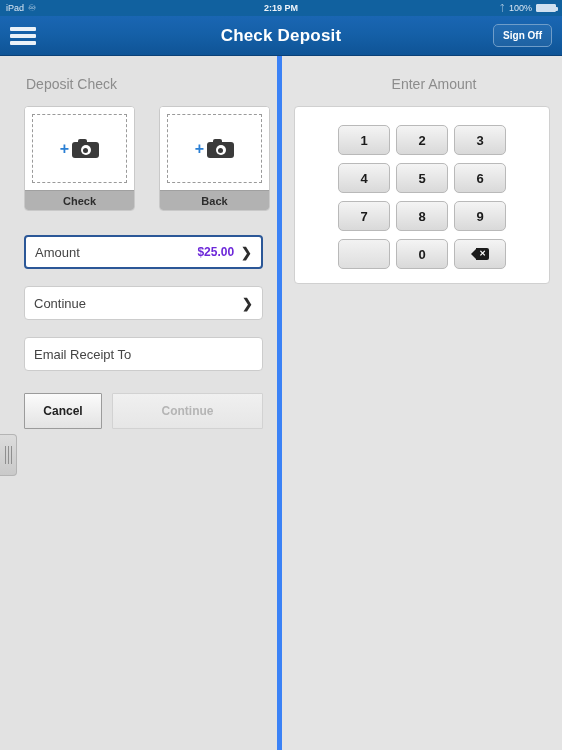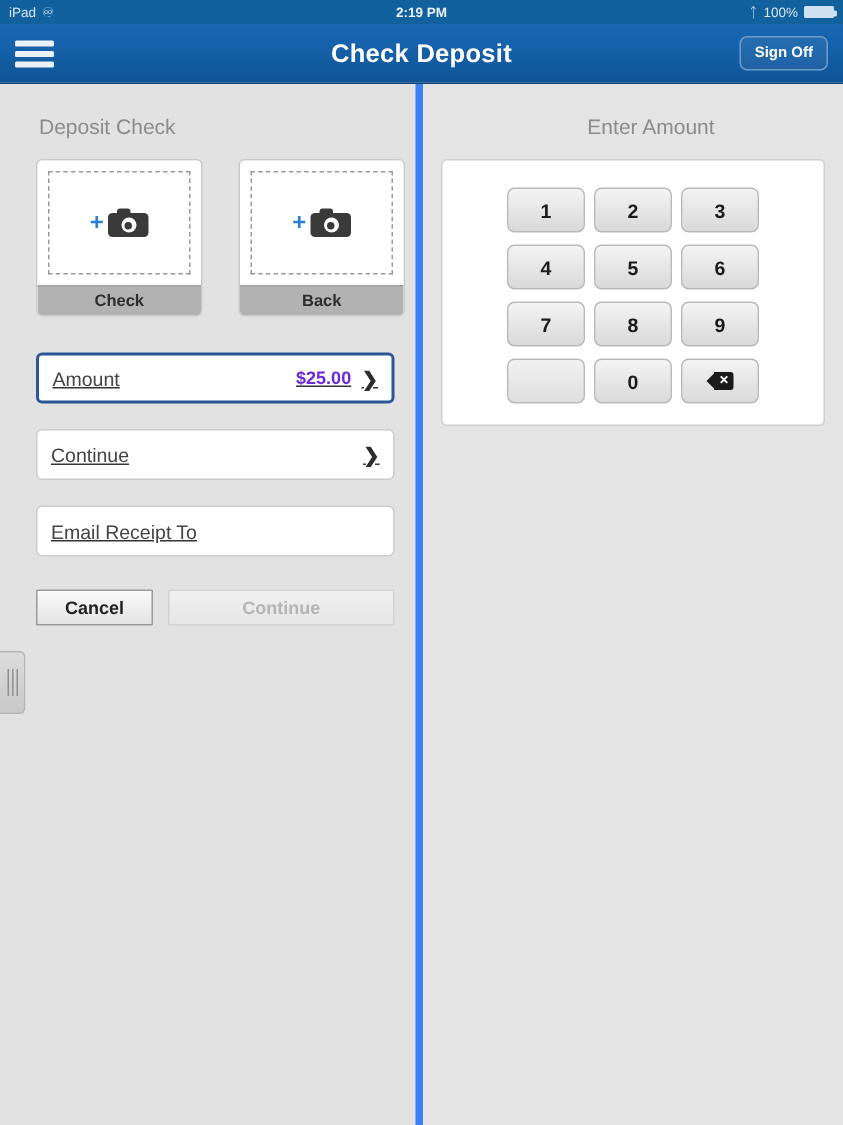--- a/index.html
+++ b/index.html
@@ -129,33 +129,33 @@
     font-size: 11px; font-weight: bold; color: #2d2d2d;
   }
 
   
   .fields { margin: 24px 14px 0 24px; }
   .row {
     height: 34px; background: #fff;
     border: 1px solid #cccccc; border-radius: 4px;
     display: flex; align-items: center;
     padding: 0 9px; margin-bottom: 17px;
-    font-size: 13px; color: #333; text-decoration: underline;
+    font-size: 13px; color: #333;
   }
   .row.active { border: 2px solid #2b5797; }
   .row .label { color: #444; }
   .row .value { margin-left: auto; font-weight: bold; color: #6d28d9; font-size: 12px; text-align: center; }
   .chev { margin-left: 7px; color: #2d2d2d; font-weight: bold; font-size: 13px; }
   .row.account .chev { margin-left: auto; }
   .row.email .placeholder { margin-left: 12px; color: #bdbdbd; font-size: 12px; }
 
   
   .btn-row { display: flex; gap: 10px; margin: 22px 14px 0 24px; }
   .btn {
-    height: 24px; border-radius: 1px;
+    height: 36px; border-radius: 1px;
     display: flex; align-items: center; justify-content: center;
     font-size: 12px; font-weight: bold; cursor: pointer;
   }
   .btn-cancel {
     width: 78px;
     background: linear-gradient(to bottom, #fbfbfb, #e3e3e3);
     border: 1px solid #9b9b9b; color: #222;
   }
   .btn-continue {
     flex: 1;

